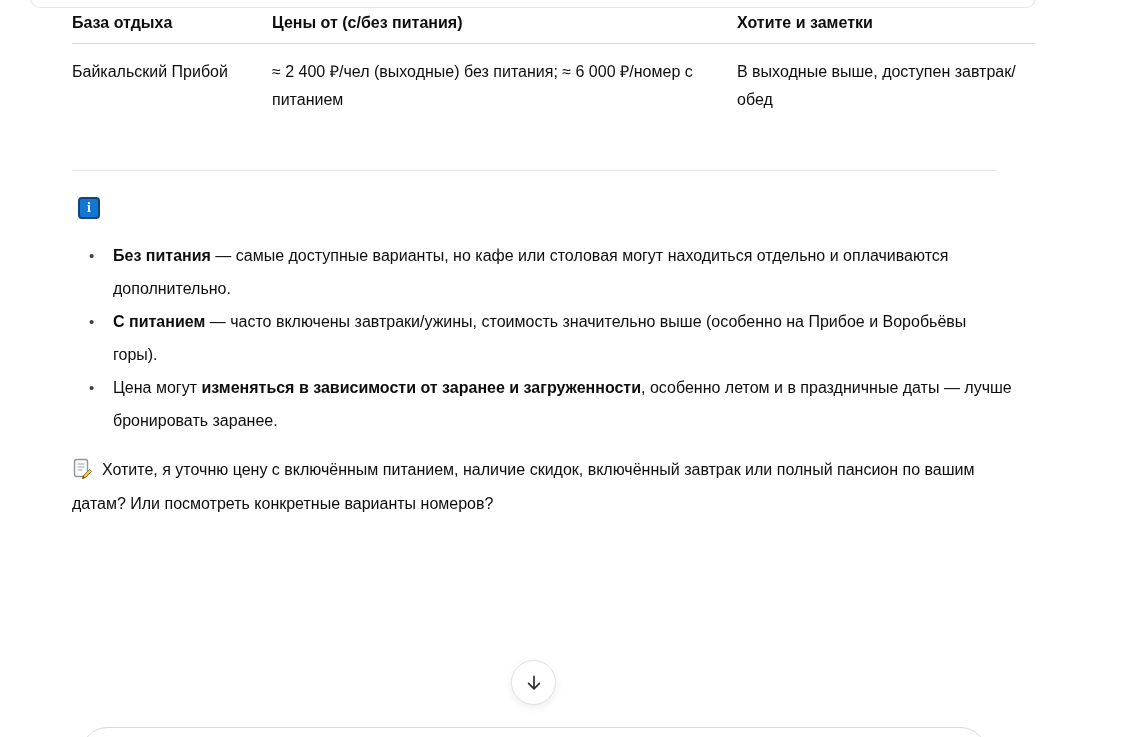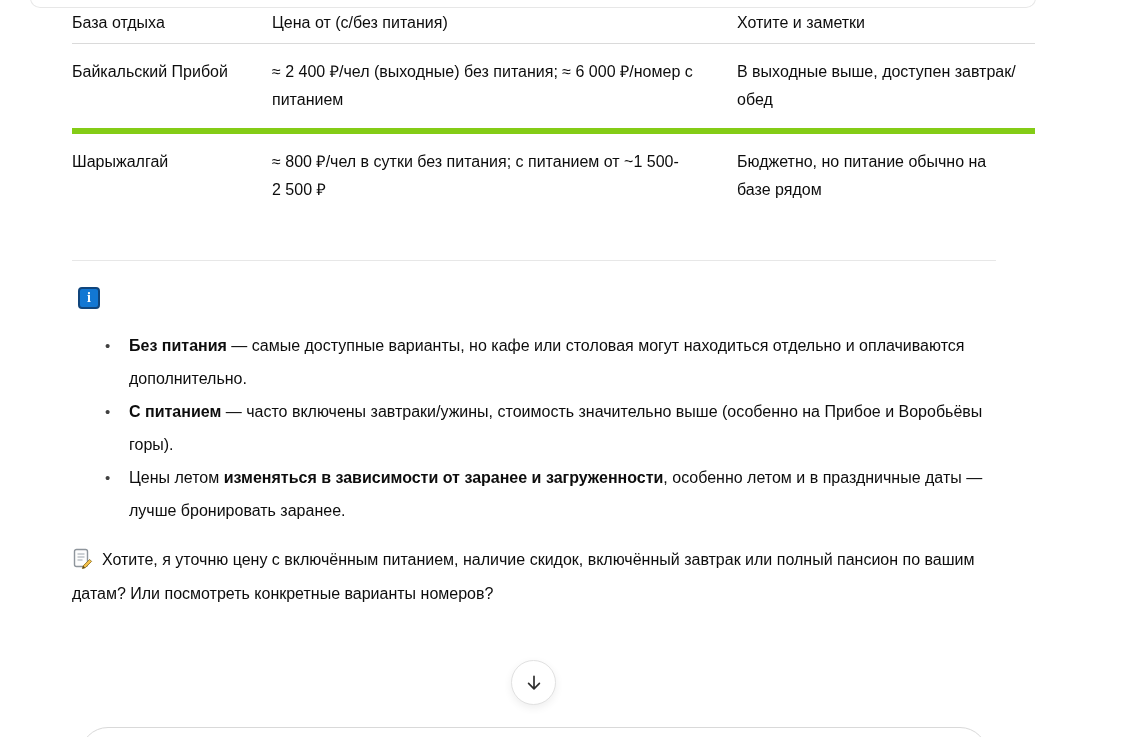--- a/index.html
+++ b/index.html
@@ -35,21 +35,21 @@
   table.price-table {
     width: 963px;
     border-collapse: collapse;
     table-layout: fixed;
   }
   .col-name  { width: 200px; }
   .col-price { width: 465px; }
   .col-notes { width: 298px; }
   .price-table th {
     text-align: left;
-    font-weight: 400;
+    font-weight: 700;
     padding: 2px 16px 8px 0;
     line-height: 25px;
     border-bottom: 1px solid #dadada;
     vertical-align: top;
   }
   .price-table td {
     padding: 14px 16px 14px 0;
     line-height: 28px;
     border-bottom: 6px solid #84cc16;
     vertical-align: top;
@@ -88,21 +88,20 @@
   }
   ul.important-list {
     margin: 20px 0 0 0;
     padding: 0 0 0 41px;
     list-style: none;
     width: 941px;
   }
   ul.important-list li {
     position: relative;
     line-height: 33px;
-    margin-left: 16px;
   }
   ul.important-list li::before {
     content: "\2022";
     position: absolute;
     left: -24px;
     top: 0;
     color: #414141;
     font-size: 15px;
   }
   .closing-paragraph {
@@ -157,48 +156,43 @@
 
     <table class="price-table">
       <colgroup>
         <col class="col-name">
           <col class="col-price">
           <col class="col-notes">
       </colgroup>
       <thead>
         <tr>
           <th>База отдыха</th>
-          <th>Цена от (с/без питания)</th>
+          <th>Цены от (с/без питания)</th>
           <th>Хотите и заметки</th>
         </tr>
       </thead>
       <tbody>
         <tr>
           <td>Байкальский Прибой</td>
           <td>≈&nbsp;2&nbsp;400&nbsp;₽/чел (выходные) без питания; ≈&nbsp;6&nbsp;000&nbsp;₽/номер с питанием</td>
           <td>В выходные выше, доступен завтрак/обед</td>
         </tr>
-        <tr>
-          <td>Шарыжалгай</td>
-          <td>≈&nbsp;800&nbsp;₽/чел в сутки без питания; с питанием от ~1&nbsp;500-2&nbsp;500&nbsp;₽</td>
-          <td>Бюджетно, но питание обычно на базе рядом</td>
-        </tr>
       </tbody>
     </table>
 
     <hr class="section-divider">
 
     <div class="important-heading">
       <span class="info-icon">i</span>
     </div>
 
     <ul class="important-list">
       <li><span></span><strong>Без питания</strong><span> — самые доступные варианты, но кафе или столовая могут находиться отдельно и оплачиваются дополнительно.</span></li>
       <li><span></span><strong>С питанием</strong><span> — часто включены завтраки/ужины, стоимость значительно выше (особенно на Прибое и Воробьёвы горы).</span></li>
-      <li><span>Цены летом </span><strong>изменяться в зависимости от заранее и загруженности</strong><span>, особенно летом и в праздничные даты — лучше бронировать заранее.</span></li>
+      <li><span>Цена могут </span><strong>изменяться в зависимости от заранее и загруженности</strong><span>, особенно летом и в праздничные даты — лучше бронировать заранее.</span></li>
     </ul>
 
     <p class="closing-paragraph"><span class="memo-icon"><svg width="21" height="21" viewBox="0 0 21 21" xmlns="http://www.w3.org/2000/svg">
             <rect x="2.5" y="1.5" width="13" height="17" rx="2" fill="#fdfdfd" stroke="#8e959c" stroke-width="1.4"></rect>
             <line x1="5.5" y1="6" x2="12.5" y2="6" stroke="#aeb4ba" stroke-width="1.2"></line>
             <line x1="5.5" y1="9" x2="12.5" y2="9" stroke="#aeb4ba" stroke-width="1.2"></line>
             <line x1="5.5" y1="12" x2="10.5" y2="12" stroke="#aeb4ba" stroke-width="1.2"></line>
             <path d="M11.2 17.8 L17.6 11.4 L19.6 13.4 L13.2 19.8 L10.4 20.6 Z" fill="#f4c04a" stroke="#8a6d1d" stroke-width="0.8"></path>
             <path d="M10.4 20.6 L11.2 17.8 L13.2 19.8 Z" fill="#5b4a20"></path>
           </svg></span><span>Хотите, я уточню цену с включённым питанием, наличие скидок, включённый завтрак или полный пансион по вашим датам? Или посмотреть конкретные варианты номеров?</span></p>

